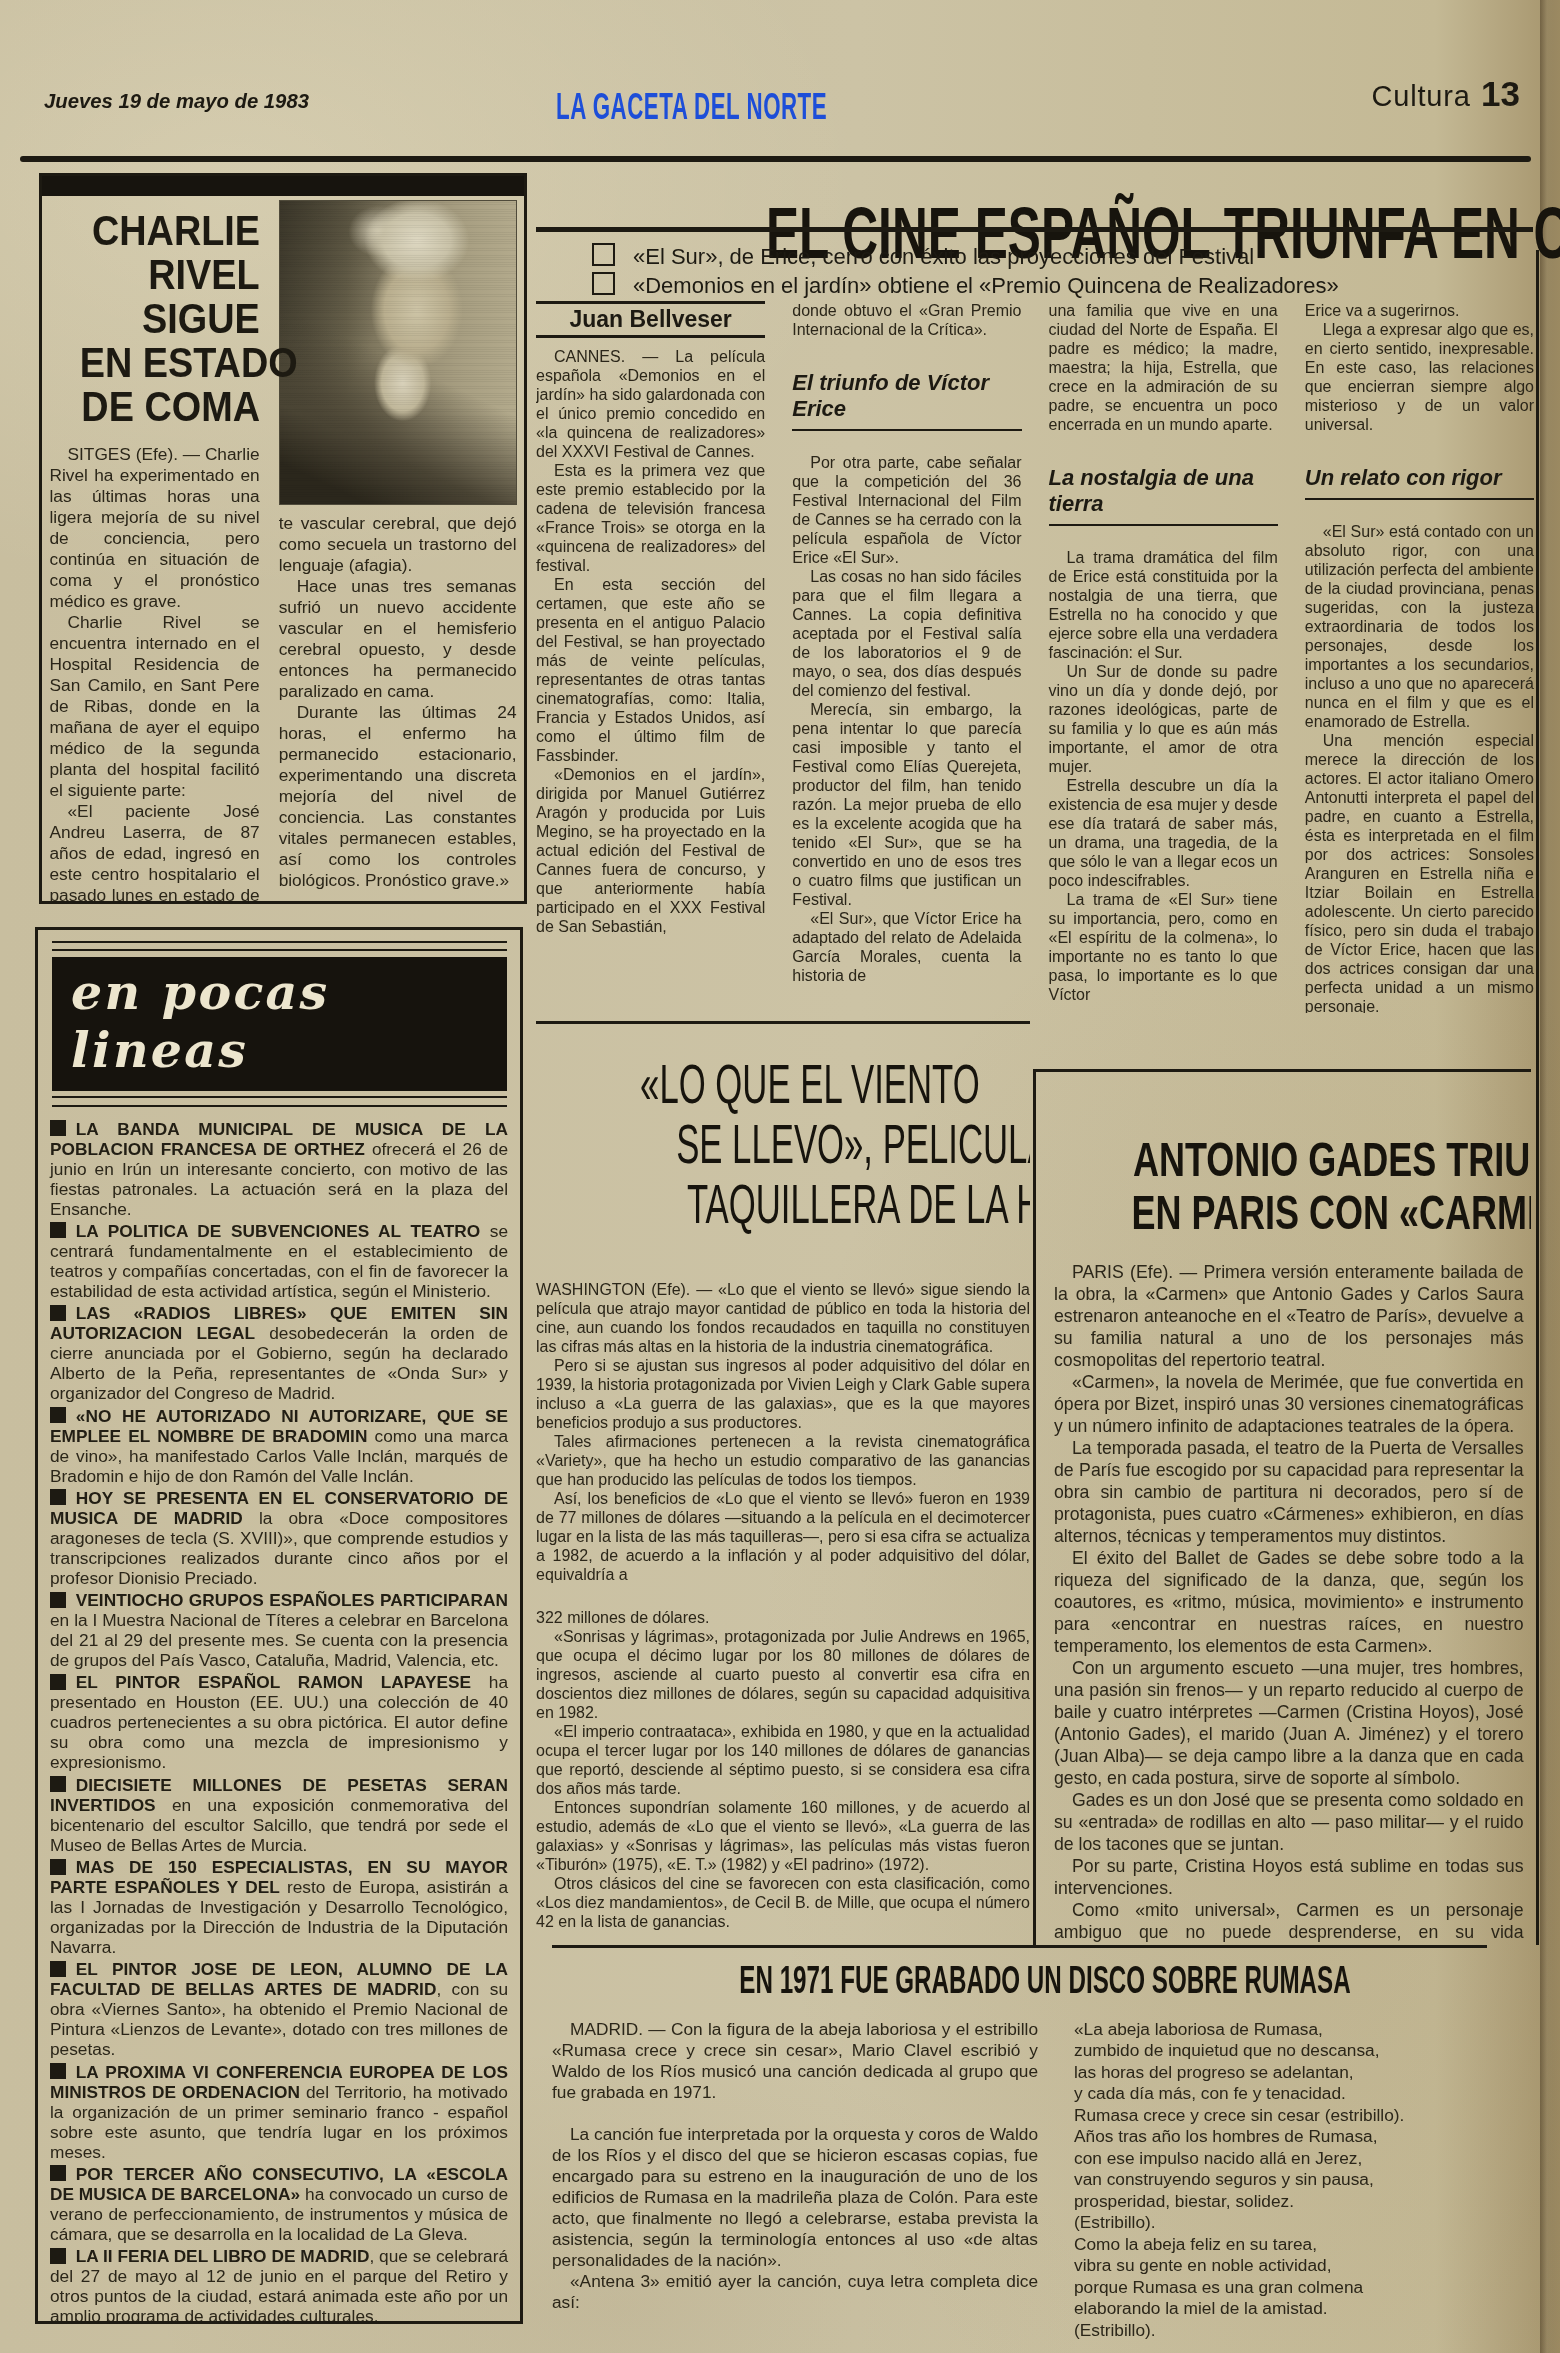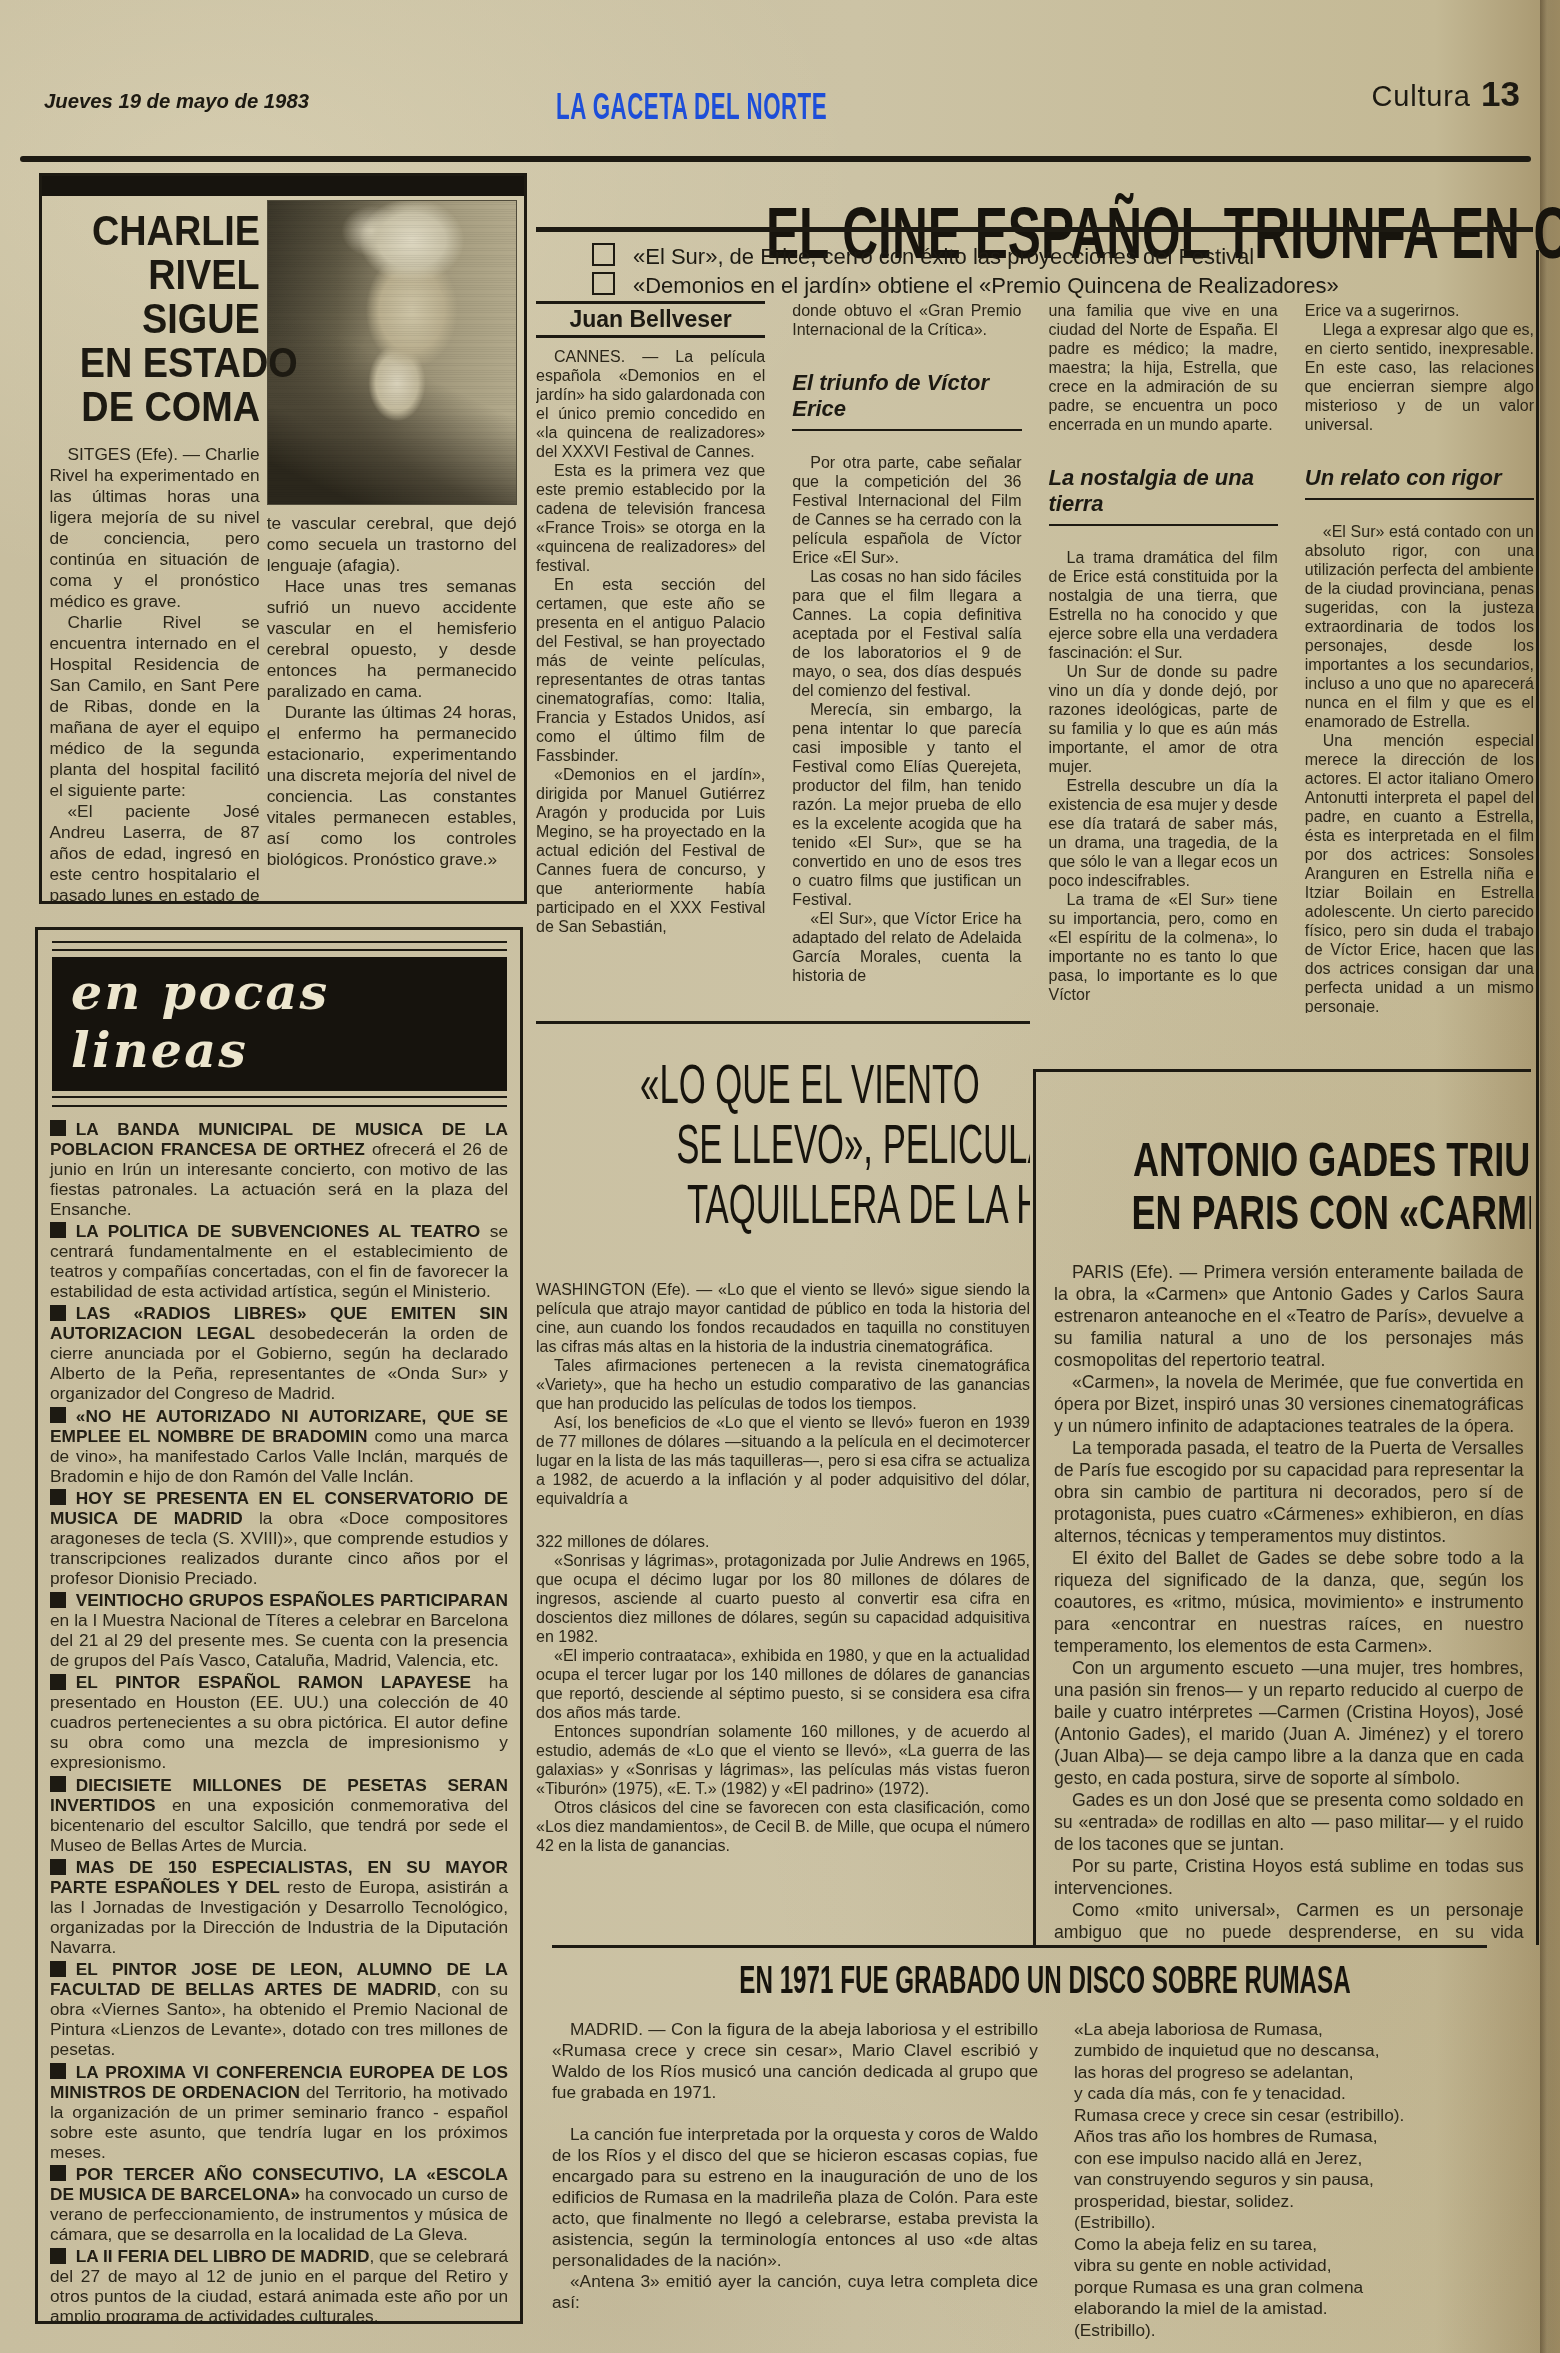--- a/index.html
+++ b/index.html
@@ -29,21 +29,21 @@
   .top-rule{position:absolute;left:19.6px;top:156px;width:1511px;height:6px;background:#1d1a12;border-radius:3.8px;}
 
   
   .page-edge{position:absolute;left:1540px;top:0;width:20.3px;height:2354px;
     background:linear-gradient(90deg, rgba(59,44,22,.50) 0, rgba(59,44,22,.16) 35%, rgba(125,105,65,.28) 100%);}
   .v-rule{position:absolute;left:1536px;top:250px;width:3px;height:1695px;background:#1d1a12;}
 
   
   .rivel-box{position:absolute;left:39px;top:173px;width:482px;height:725px;border:3.8px solid #1d1a12;overflow:hidden;}
   .rivel-topbar{height:19.6px;background:#17140e;}
-  .rivel-cols{display:flex;gap:7px;padding:3px 7.5px 0 7.5px;}
+  .rivel-cols{display:flex;gap:19px;padding:3px 7.5px 0 7.5px;}
   .rivel-left{width:45%;}
   .rivel-right{width:55%;}
   .rivel-head{margin:9px 0 16.6px;text-align:right;font-size:43px;line-height:44px;font-weight:700;color:#1d1a12;}
   .rivel-text{font-size:17.3px;line-height:21px;}
   .rivel-text p{margin:0;}
   .photo{height:303px;border:0.8px solid #4f4a3a;margin-top:1.5px;
     background:
       repeating-linear-gradient(0deg, rgba(0,0,0,.05) 0 0.8px, transparent 0.8px 2.3px),
       radial-gradient(75px 60px at 58% 13%, #ded8c2 0%, #c9c2a8 45%, rgba(201,194,168,0) 70%),
       radial-gradient(41px 34px at 42% 10%, #d6cfb8 0%, rgba(214,207,184,0) 75%),
@@ -201,20 +201,21 @@
 
 <section class="wind">
   <h2 class="wind-head">
     <div><span class="cx" style="--sx:.62">«LO QUE EL VIENTO</span></div>
     <div><span class="cx" style="--sx:.62">SE LLEVO», PELICULA MAS</span></div>
     <div><span class="cx" style="--sx:.62">TAQUILLERA DE LA HISTORIA</span></div>
   </h2>
   <div class="wind-cols">
     <div>
       <p class="noind">WASHINGTON (Efe). — «Lo que el viento se llevó» sigue siendo la película que atrajo mayor cantidad de público en toda la historia del cine, aun cuando los fondos recaudados en taquilla no constituyen las cifras más altas en la historia de la industria cinematográfica.</p>
+      <p class="ind">Pero si se ajustan sus ingresos al poder adquisitivo del dólar en 1939, la historia protagonizada por Vivien Leigh y Clark Gable supera incluso a «La guerra de las galaxias», que es la que mayores beneficios produjo a sus productores.</p>
       <p class="ind">Tales afirmaciones pertenecen a la revista cinematográfica «Variety», que ha hecho un estudio comparativo de las ganancias que han producido las películas de todos los tiempos.</p>
       <p class="ind">Así, los beneficios de «Lo que el viento se llevó» fueron en 1939 de 77 millones de dólares —situando a la película en el decimotercer lugar en la lista de las más taquilleras—, pero si esa cifra se actualiza a 1982, de acuerdo a la inflación y al poder adquisitivo del dólar, equivaldría a</p>
     </div>
     <div>
       <p class="noind">322 millones de dólares.</p>
       <p class="ind">«Sonrisas y lágrimas», protagonizada por Julie Andrews en 1965, que ocupa el décimo lugar por los 80 millones de dólares de ingresos, asciende al cuarto puesto al convertir esa cifra en doscientos diez millones de dólares, según su capacidad adquisitiva en 1982.</p>
       <p class="ind">«El imperio contraataca», exhibida en 1980, y que en la actualidad ocupa el tercer lugar por los 140 millones de dólares de ganancias que reportó, desciende al séptimo puesto, si se considera esa cifra dos años más tarde.</p>
       <p class="ind">Entonces supondrían solamente 160 millones, y de acuerdo al estudio, además de «Lo que el viento se llevó», «La guerra de las galaxias» y «Sonrisas y lágrimas», las películas más vistas fueron «Tiburón» (1975), «E. T.» (1982) y «El padrino» (1972).</p>
       <p class="ind">Otros clásicos del cine se favorecen con esta clasificación, como «Los diez mandamientos», de Cecil B. de Mille, que ocupa el número 42 en la lista de ganancias.</p>
     </div>

